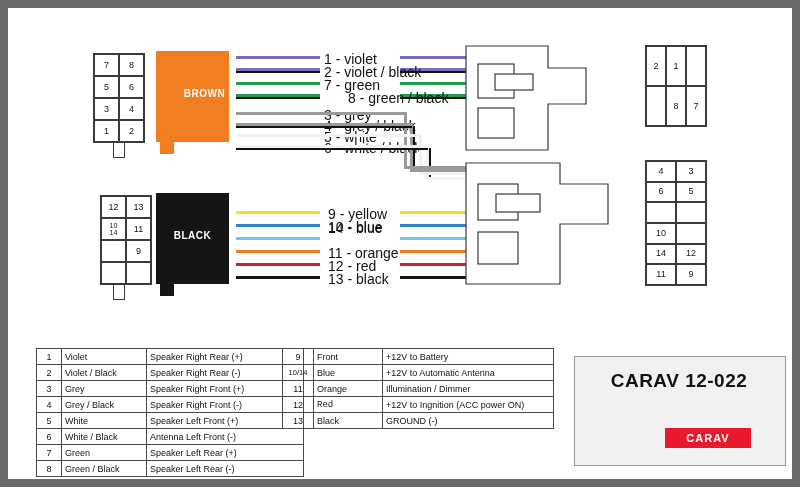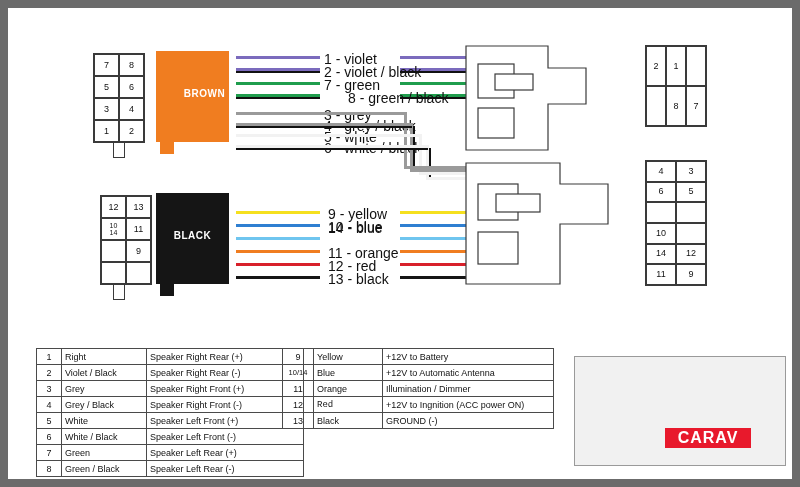--- a/index.html
+++ b/index.html
@@ -38,21 +38,21 @@
   table.pintab{position:absolute;border-collapse:collapse;font-size:9px;color:#111;}
   table.pintab td{border:1px solid #4a4a4a;height:15px;padding:0 3px;white-space:nowrap;}
   .tnum{width:18px;text-align:center;}
   .tcol{width:78px;}
   .tfun{width:150px;}
 
   
   .brandbox{position:absolute;left:566px;top:348px;width:210px;height:108px;background:#f1f1f1;border:1px solid #9a9a9a;}
   .brandtitle{position:absolute;left:566px;top:362px;width:210px;text-align:center;font-size:19px;font-weight:bold;color:#111;letter-spacing:.5px;}
   .brandlogo{position:absolute;left:657px;top:420px;width:86px;height:20px;background:#e8192c;display:flex;align-items:center;justify-content:center;}
-  .brandlogo span{color:#fff;font-size:16px;font-weight:bold;letter-spacing:1px;}
+  .brandlogo span{color:#fff;font-size:11px;font-weight:bold;letter-spacing:1px;}
 </style>
 </head>
 <body>
 
 <div id="page">
   <div id="sheet">
 
     <div class="brown-body"></div>
     <div class="brown-label">BROWN</div>
     <div class="brown-tab"></div>
@@ -255,21 +255,21 @@
       <div class="cell">
           <span>9</span>
         </div>
     </div>
 
 
     <table class="pintab" style="left:28px;top:340px;">
       <tbody>
           <tr>
         <td class="tnum">1</td>
-        <td class="tcol">Right</td>
+        <td class="tcol">Violet</td>
         <td class="tfun">Speaker Right Rear (+)</td>
       </tr>
       <tr>
         <td class="tnum">2</td>
         <td class="tcol">Violet / Black</td>
         <td class="tfun">Speaker Right Rear (-)</td>
       </tr>
       <tr>
         <td class="tnum">3</td>
         <td class="tcol">Grey</td>
@@ -281,40 +281,40 @@
         <td class="tfun">Speaker Right Front (-)</td>
       </tr>
       <tr>
         <td class="tnum">5</td>
         <td class="tcol">White</td>
         <td class="tfun">Speaker Left Front (+)</td>
       </tr>
       <tr>
         <td class="tnum">6</td>
         <td class="tcol">White / Black</td>
-        <td class="tfun">Speaker Left Front (-)</td>
+        <td class="tfun">Antenna Left Front (-)</td>
       </tr>
       <tr>
         <td class="tnum">7</td>
         <td class="tcol">Green</td>
         <td class="tfun">Speaker Left Rear (+)</td>
       </tr>
       <tr>
         <td class="tnum">8</td>
         <td class="tcol">Green / Black</td>
         <td class="tfun">Speaker Left Rear (-)</td>
       </tr>
     </tbody>
       </table>
 
     <table class="pintab" style="left:274px;top:340px;">
       <tbody>
           <tr>
         <td class="tnum" style="width:24px;">9</td>
-        <td class="tcol" style="width:62px;">Yellow</td>
+        <td class="tcol" style="width:62px;">Front</td>
         <td class="tfun" style="width:164px;">+12V to Battery</td>
       </tr>
       <tr>
         <td class="tnum" style="width:24px;font-size:7.5px;">10/14</td>
         <td class="tcol" style="width:62px;">Blue</td>
         <td class="tfun" style="width:164px;">+12V to Automatic Antenna</td>
       </tr>
       <tr>
         <td class="tnum" style="width:24px;">11</td>
         <td class="tcol" style="width:62px;">Orange</td>
@@ -327,18 +327,19 @@
       </tr>
       <tr>
         <td class="tnum" style="width:24px;">13</td>
         <td class="tcol" style="width:62px;">Black</td>
         <td class="tfun" style="width:164px;">GROUND (-)</td>
       </tr>
     </tbody>
       </table>
 
     <div class="brandbox"></div>
+    <div class="brandtitle">CARAV 12-022</div>
     <div class="brandlogo">
         <span>CARAV</span>
       </div>
 
   </div>
 </div>
 
 </body></html>

